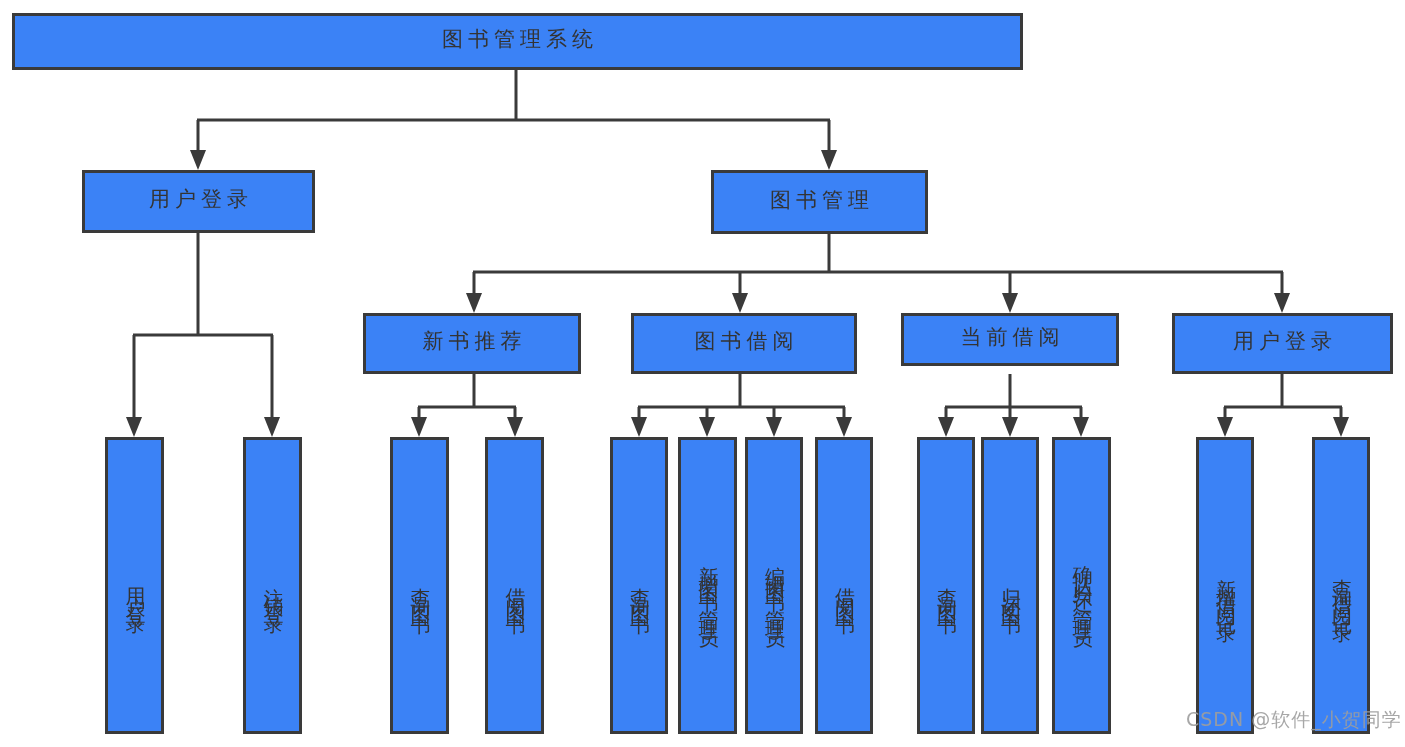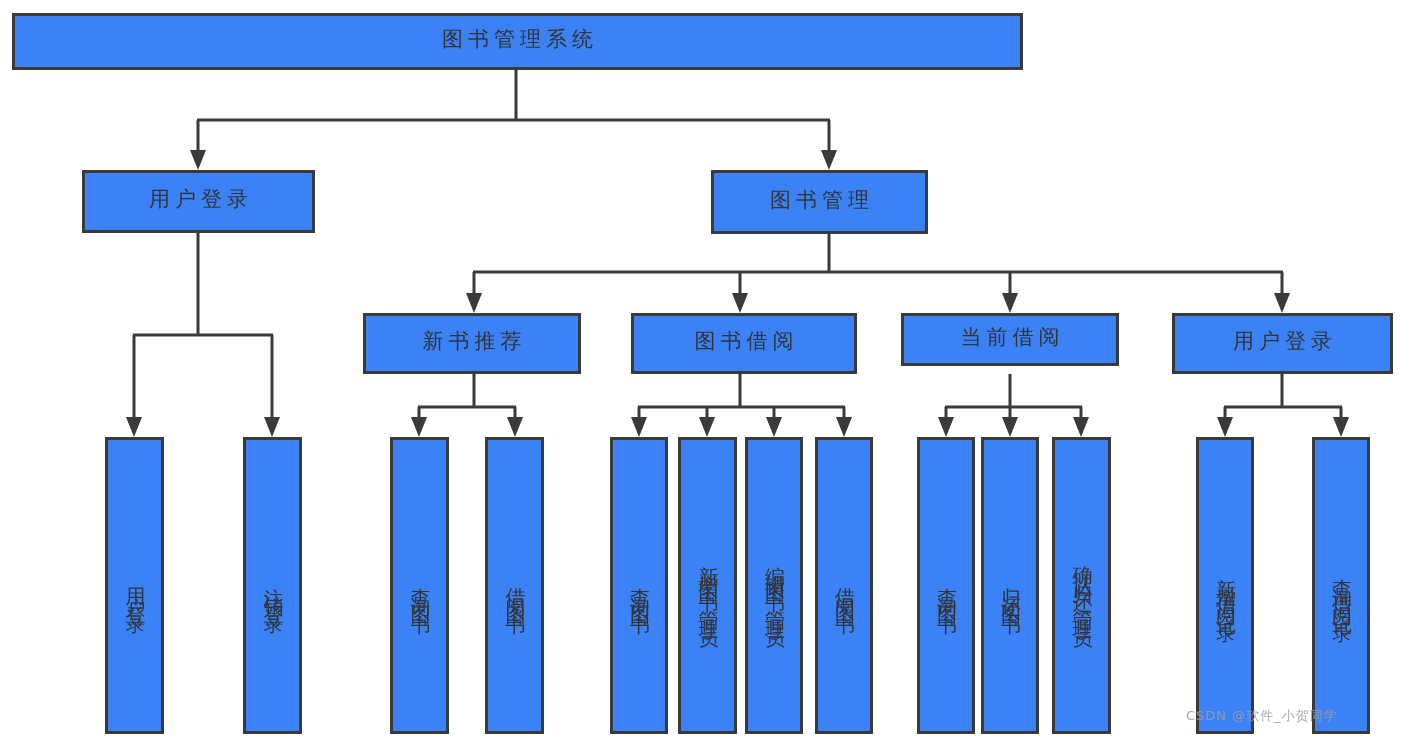--- a/index.html
+++ b/index.html
@@ -20,21 +20,21 @@
     line-height:1.25;
     font-family:Liberation Mono, monospace;
   }
   .h{font-size:21px; letter-spacing:5px; padding-left:5px; white-space:nowrap;}
   .v{
     writing-mode:vertical-rl; text-orientation:upright;
     font-size:20px; letter-spacing:9px; padding-top:9px; white-space:nowrap;
   }
   .watermark{
     position:absolute; z-index:3; color:var(--watermark);
-    font-size:13px; letter-spacing:1px; opacity:.9; white-space:nowrap;
+    font-size:19px; letter-spacing:1px; opacity:.9; white-space:nowrap;
   }
 </style>
 </head>
 <body>
 
 <div class="stage">
 
   <svg width="1405" height="747" viewBox="0 0 1405 747">
     <g>
       <path class="cl" d="M516 70 V120 M197 120 H830 M198 120 V152 M829 120 V152"></path>

